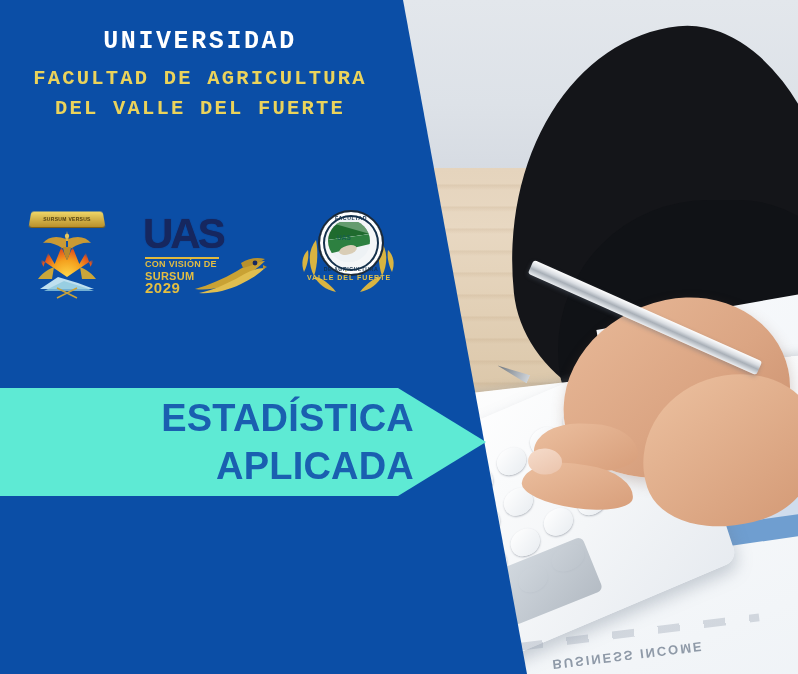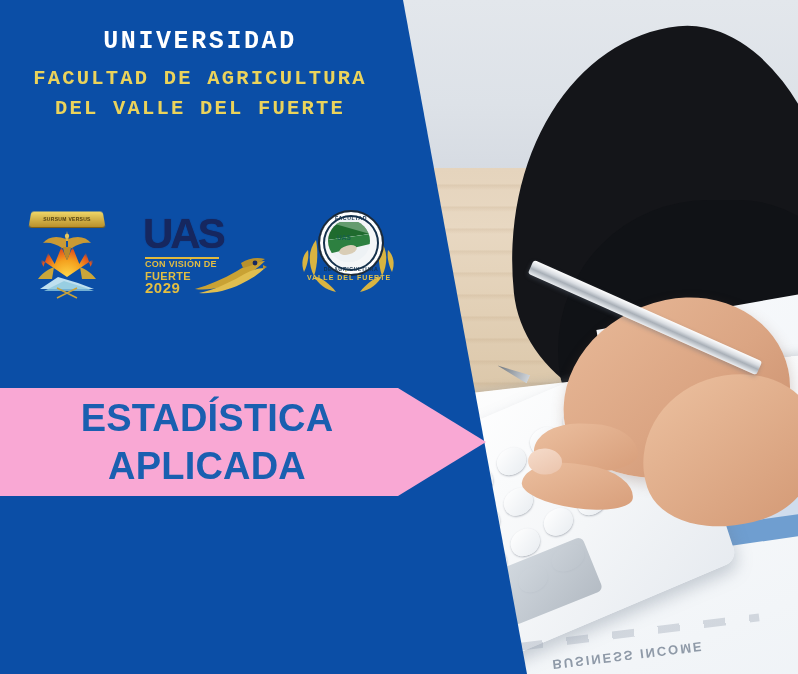--- a/index.html
+++ b/index.html
@@ -235,23 +235,23 @@
     position:absolute;left:6px;top:68px;width:86px;text-align:center;
     font-size:7px;font-weight:700;color:#E2C24A;letter-spacing:1px;
   }
   .seal-dot{
     position:absolute;left:45px;top:62px;font-size:5px;color:#E2C24A;
   }
 
   
   .arrow{
     position:absolute;left:0;top:388px;width:486px;height:108px;z-index:9;
-    background:#f9a8d4;
+    background:#5eead4;
     clip-path:polygon(0 0, 398px 0, 486px 54px, 398px 108px, 0 108px);
-    display:flex;flex-direction:column;align-items:center;justify-content:center;
+    display:flex;flex-direction:column;align-items:flex-end;justify-content:center;
   }
   .arrow .ln{
     color:#1A5FB0;font-size:38px;font-weight:800;line-height:48px;
     letter-spacing:.2px;text-transform:uppercase;
     margin-right:72px;
   }
 
 </style>
 </head>
 <body>
@@ -358,21 +358,21 @@
       <svg class="esc-cross" viewBox="0 0 22 12">
         <path d="M1 11 L21 1 M1 1 L21 11" stroke="#c9a23a" stroke-width="1.6" fill="none"></path>
       </svg>
     </div>
 
     <div class="logo uasmark">
       <div class="uas-word">UAS</div>
       <div class="uas-rule"></div>
       <div class="uas-sub">
         <div class="l1">CON VISIÓN DE</div>
-        <div class="l2">FUERTE</div>
+        <div class="l2">SURSUM</div>
         <div class="l3">2029</div>
       </div>
       <svg class="uas-eagle" viewBox="0 0 74 46">
         <path d="M2 40 C16 36 30 30 44 22 C54 16 62 12 72 12 C66 18 58 24 48 30 C34 38 16 42 2 40 Z" fill="#C9A234"></path>
         <path d="M6 44 C20 41 34 35 48 27 C56 22 64 19 72 19 C66 25 58 30 48 35 C34 42 18 45 6 44 Z" fill="#E0BE50"></path>
         <path d="M48 14 C56 9 64 8 72 10 C66 14 58 17 50 19 Z" fill="#B8912C"></path>
         <circle cx="62" cy="14" r="2.4" fill="#16275F"></circle>
         <path d="M70 16 L74 18 L70 20 Z" fill="#B8912C"></path>
       </svg>
     </div>

